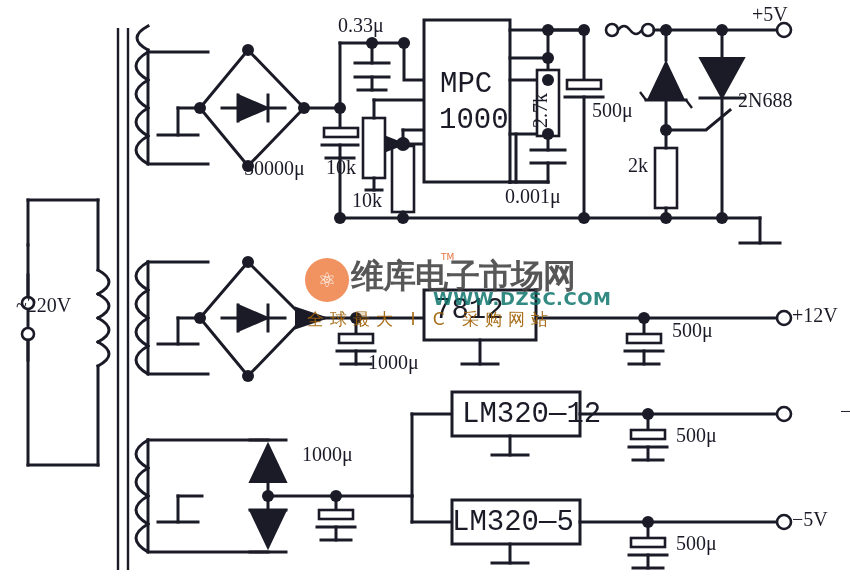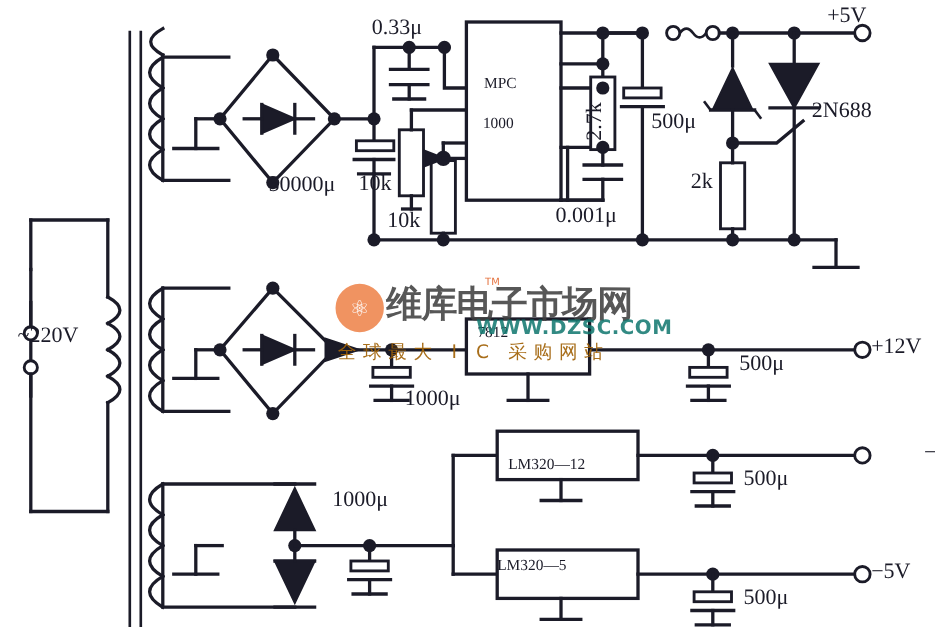--- a/index.html
+++ b/index.html
@@ -60,21 +60,21 @@
     stroke-width: 2.6;
   }
   .lbl {
     position: absolute;
     font-family: "Liberation Serif", "DejaVu Serif", serif;
     color: #1b1b28;
     white-space: nowrap;
     line-height: 1;
     font-size: 20px;
   }
-  .lbl.big { font-size: 14px; }
+  .lbl.big { font-size: 29px; font-family: Liberation Mono, monospace; }
   .lbl.vert {
     transform-origin: left top;
     transform: rotate(-90deg);
   }
   
   #watermark {
     position: absolute;
     left: 305px;
     top: 252px;
     width: 300px;
@@ -462,21 +462,21 @@
   <div class="lbl" style="left:628px; top:155px;">2k</div>
   <div class="lbl" style="left:738px; top:90px;">2N688</div>
   <div class="lbl" style="left:752px; top:4px;">+5V</div>
 
   <div class="lbl" style="left:368px; top:352px;">1000μ</div>
   <div class="lbl big" style="left:434px; top:296px;">7812</div>
   <div class="lbl" style="left:672px; top:320px;">500μ</div>
   <div class="lbl" style="left:792px; top:305px;">+12V</div>
 
   <div class="lbl" style="left:302px; top:444px;">1000μ</div>
-  <div class="lbl big" style="left:462px; top:416px;text-align:right;">LM320—12</div>
+  <div class="lbl big" style="left:462px; top:400px;text-align:right;">LM320—12</div>
   <div class="lbl big" style="left:452px; top:508px;">LM320—5</div>
   <div class="lbl" style="left:676px; top:425px;">500μ</div>
   <div class="lbl" style="left:676px; top:533px;">500μ</div>
   <div class="lbl" style="left:792px; top:401px;margin-left:48px;">−12V</div>
   <div class="lbl" style="left:792px; top:509px;">−5V</div>
 
   <div id="watermark">
     <div class="wm-logo">
       <div class="wm-logo-inner">⚛</div>
     </div>

